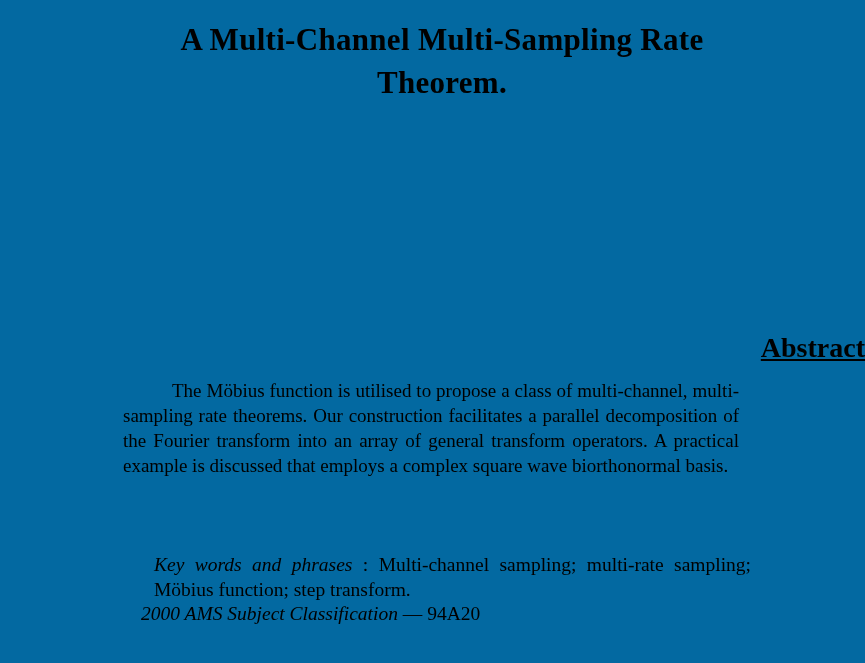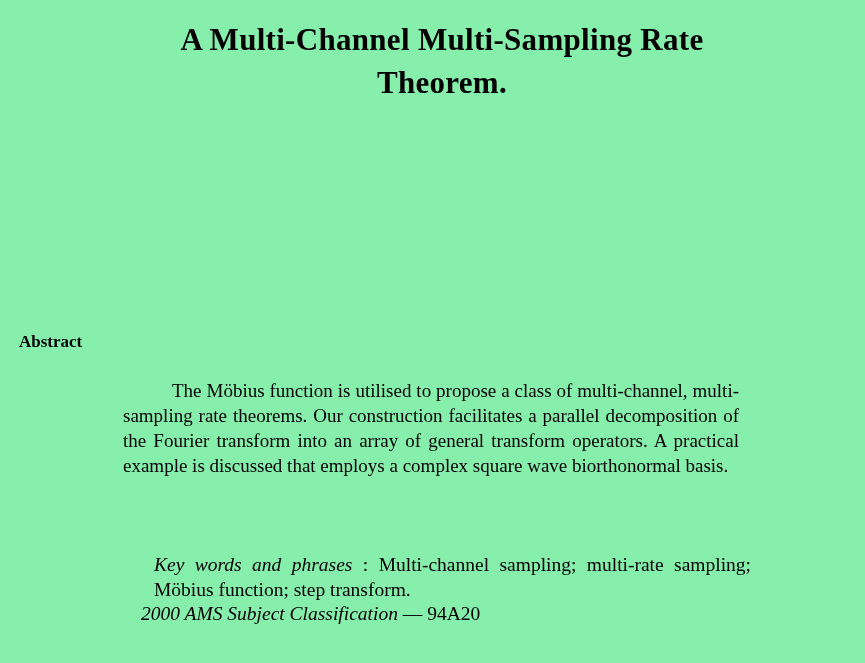--- a/index.html
+++ b/index.html
@@ -12,21 +12,21 @@
     width: 865px;
     height: 663px;
     font-family: "Liberation Serif", "DejaVu Serif", serif;
     color: #000000;
     -webkit-font-smoothing: antialiased;
   }
   .page {
     position: relative;
     width: 865px;
     height: 663px;
-    background: #86efac;
+    background: #0369a1;
     overflow: hidden;
   }
   .paper-title {
     position: absolute;
     top: 18px;
     left: 132px;
     width: 620px;
     margin: 0;
     font-size: 31px;
     line-height: 43px;
@@ -44,23 +44,24 @@
     line-height: 26px;
   }
   .author-block .author-name {
     font-size: 20.5px;
   }
   .abstract-heading {
     position: absolute;
     top: 332px;
     left: 19px;
     right: 0;
-    text-align: left;
-    font-size: 17px;
+    text-align: right;
+    font-size: 28px;
     font-weight: bold;
+    text-decoration: underline;
   }
   .abstract-body {
     position: absolute;
     top: 378px;
     left: 123px;
     width: 616px;
     margin: 0;
     font-size: 19px;
     line-height: 25px;
     text-align: justify;

